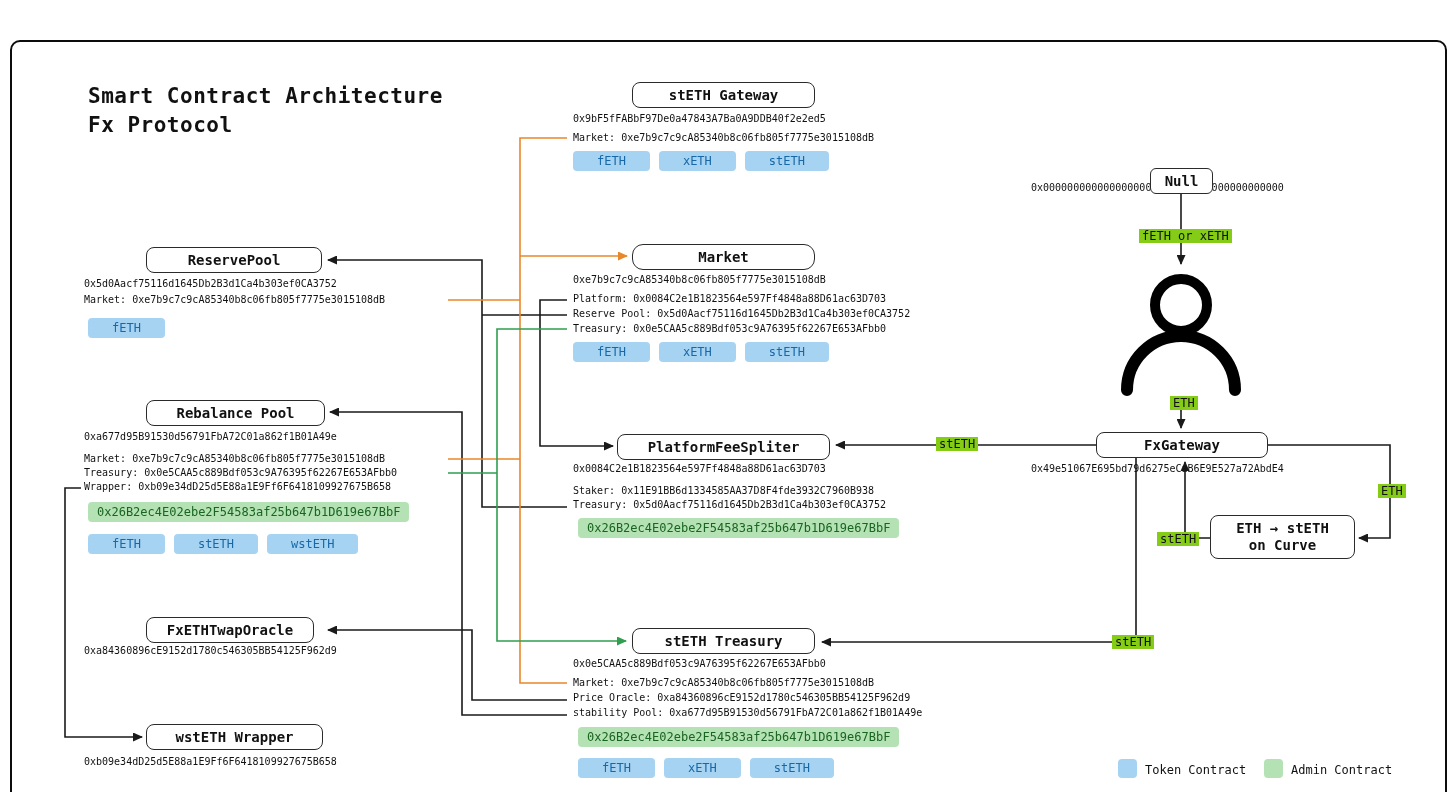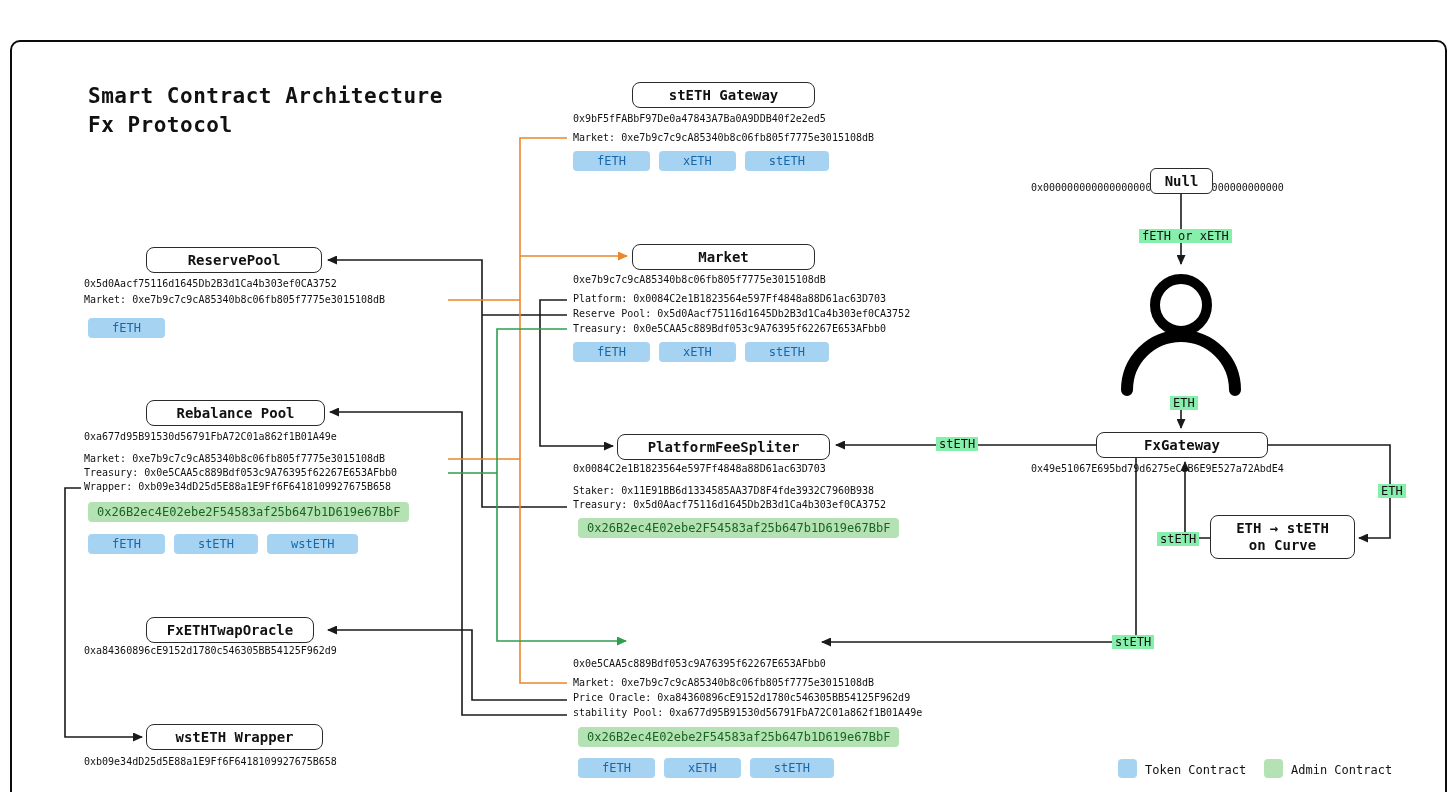--- a/index.html
+++ b/index.html
@@ -16,21 +16,21 @@
   .person { stroke:#000; fill:none; }
   .title-line { position:absolute; left:88px; font-size:21px; font-weight:bold; white-space:pre; letter-spacing:0.5px; }
   .box { position:absolute; background:#fff; border:1.7px solid #2b2b2b; border-radius:8px;
          text-align:center; font-size:14px; font-weight:bold; padding:4px 2px; z-index:3; }
   .addr, .row { position:absolute; font-size:10px; white-space:pre; z-index:2; }
   .tags { position:absolute; display:flex; gap:9px; z-index:2; }
   .tag { font-size:12px; padding:3px 24px; border-radius:4px;
          background:var(--token-bg,#a6d3f2); color:var(--token-text,#1868a8); }
   .admin-tag { position:absolute; font-size:12px; padding:3px 9px; border-radius:4px; z-index:2;
          background:var(--admin-bg,#b5e2b5); color:var(--admin-text,#19641f); }
-  .edge-label { position:absolute; font-size:12px; background:#86efac; padding:0 3px; z-index:4; white-space:pre; }
+  .edge-label { position:absolute; font-size:12px; background:#84cc16; padding:0 3px; z-index:4; white-space:pre; }
   .swatch { position:absolute; width:19px; height:19px; border-radius:4px; z-index:2; }
   .legend-label { position:absolute; font-size:12px; z-index:2; }
 </style>
 </head>
 <body>
 
 <div id="canvas">
 
   <div class="frame"></div>
 
@@ -101,21 +101,21 @@
 
   <div class="box" style="left:146px; top:215px; width:176px;">
     <span>ReservePool</span>
   </div>
   <div class="addr" style="left:84px; top:246px;">0x5d0Aacf75116d1645Db2B3d1Ca4b303ef0CA3752</div>
   <div class="row" style="left:84px; top:262px;">Market: 0xe7b9c7c9cA85340b8c06fb805f7775e3015108dB</div>
   <div class="tags" style="left:88px; top:286px;">
     <span class="tag">fETH</span>
   </div>
 
-  <div class="box" style="left:632px; top:212px; width:183px;">
+  <div class="box" style="left:632px; top:212px; width:183px;border-radius:11px;">
     <span>Market</span>
   </div>
   <div class="addr" style="left:573px; top:242px;">0xe7b9c7c9cA85340b8c06fb805f7775e3015108dB</div>
   <div class="row" style="left:573px; top:261px;">Platform: 0x0084C2e1B1823564e597Ff4848a88D61ac63D703</div>
   <div class="row" style="left:573px; top:276px;">Reserve Pool: 0x5d0Aacf75116d1645Db2B3d1Ca4b303ef0CA3752</div>
   <div class="row" style="left:573px; top:291px;">Treasury: 0x0e5CAA5c889Bdf053c9A76395f62267E653AFbb0</div>
   <div class="tags" style="left:573px; top:310px;">
     <span class="tag">fETH</span>
     <span class="tag">xETH</span>
     <span class="tag">stETH</span>
@@ -151,20 +151,23 @@
   <div class="box" style="left:1210px; top:483px; width:145px; line-height:17px;">
     <div>ETH → stETH</div>
     <div>on Curve</div>
   </div>
 
   <div class="box" style="left:146px; top:585px; width:168px;">
     <span>FxETHTwapOracle</span>
   </div>
   <div class="addr" style="left:84px; top:613px;">0xa84360896cE9152d1780c546305BB54125F962d9</div>
 
+  <div class="box" style="left:632px; top:596px; width:183px;">
+    <span>stETH Treasury</span>
+  </div>
   <div class="addr" style="left:573px; top:626px;">0x0e5CAA5c889Bdf053c9A76395f62267E653AFbb0</div>
   <div class="row" style="left:573px; top:645px;">Market: 0xe7b9c7c9cA85340b8c06fb805f7775e3015108dB</div>
   <div class="row" style="left:573px; top:660px;">Price Oracle: 0xa84360896cE9152d1780c546305BB54125F962d9</div>
   <div class="row" style="left:573px; top:675px;">stability Pool: 0xa677d95B91530d56791FbA72C01a862f1B01A49e</div>
   <div class="admin-tag" style="left:578px; top:695px;">0x26B2ec4E02ebe2F54583af25b647b1D619e67BbF</div>
   <div class="tags" style="left:578px; top:726px;">
     <span class="tag">fETH</span>
     <span class="tag">xETH</span>
     <span class="tag">stETH</span>
   </div>

